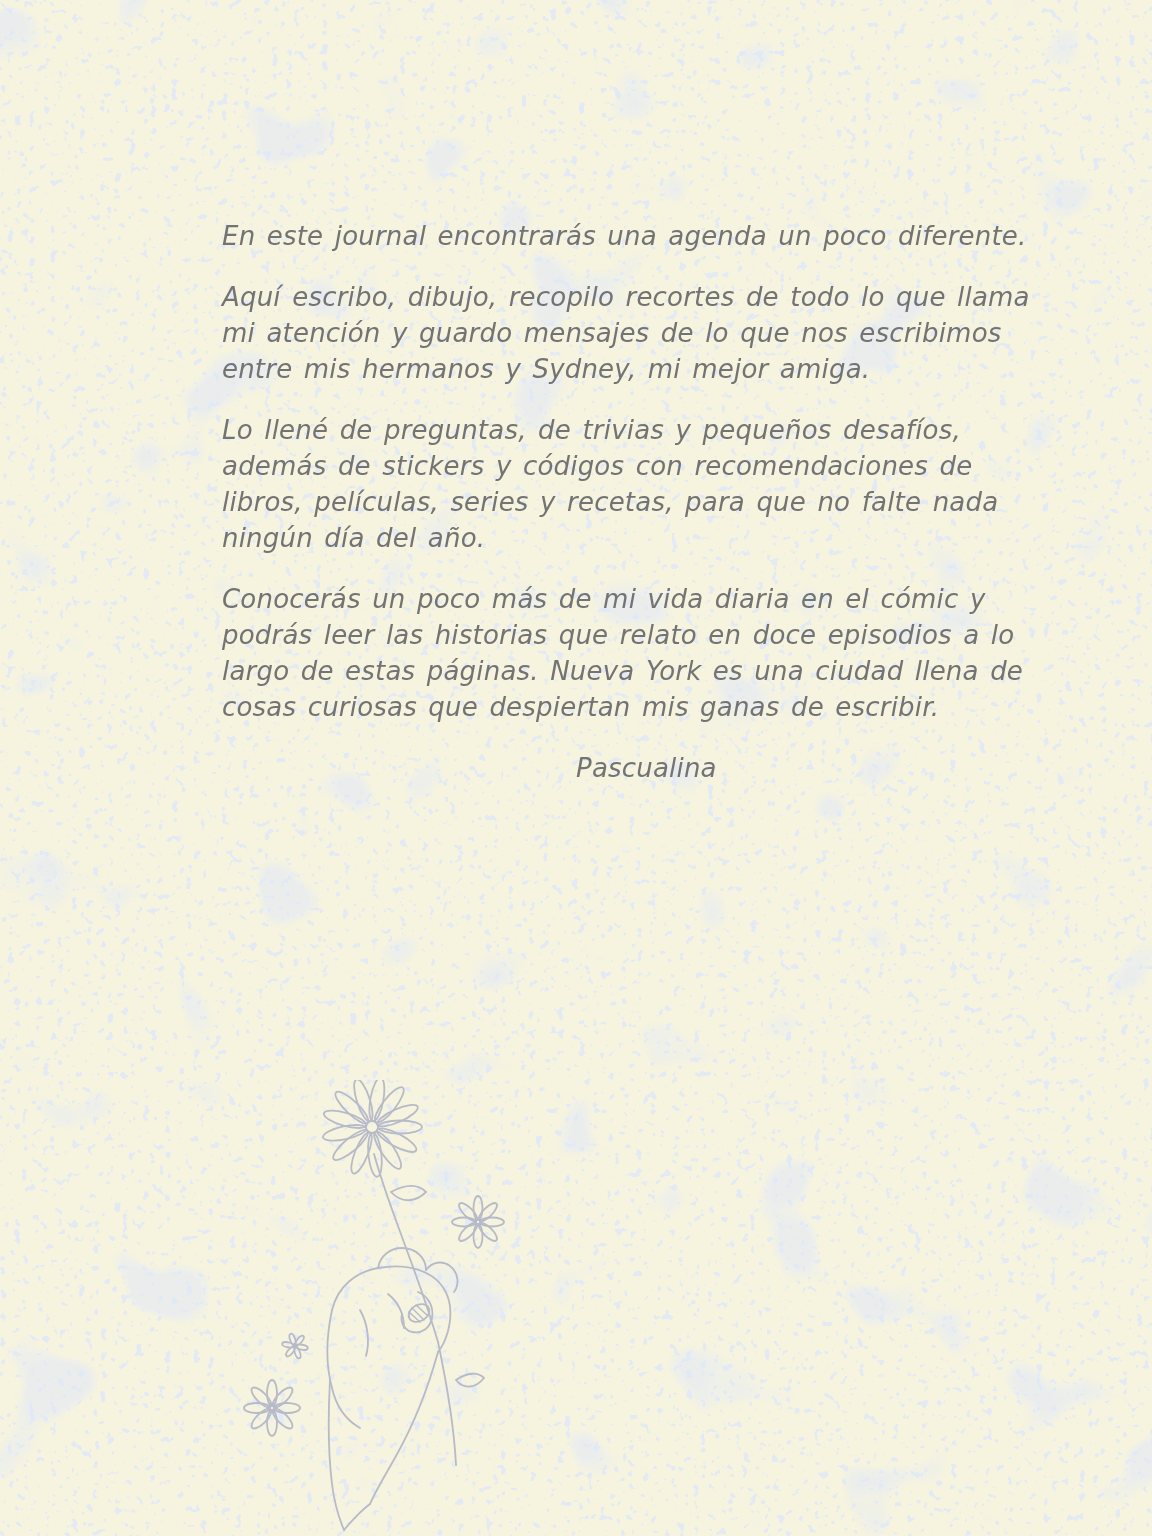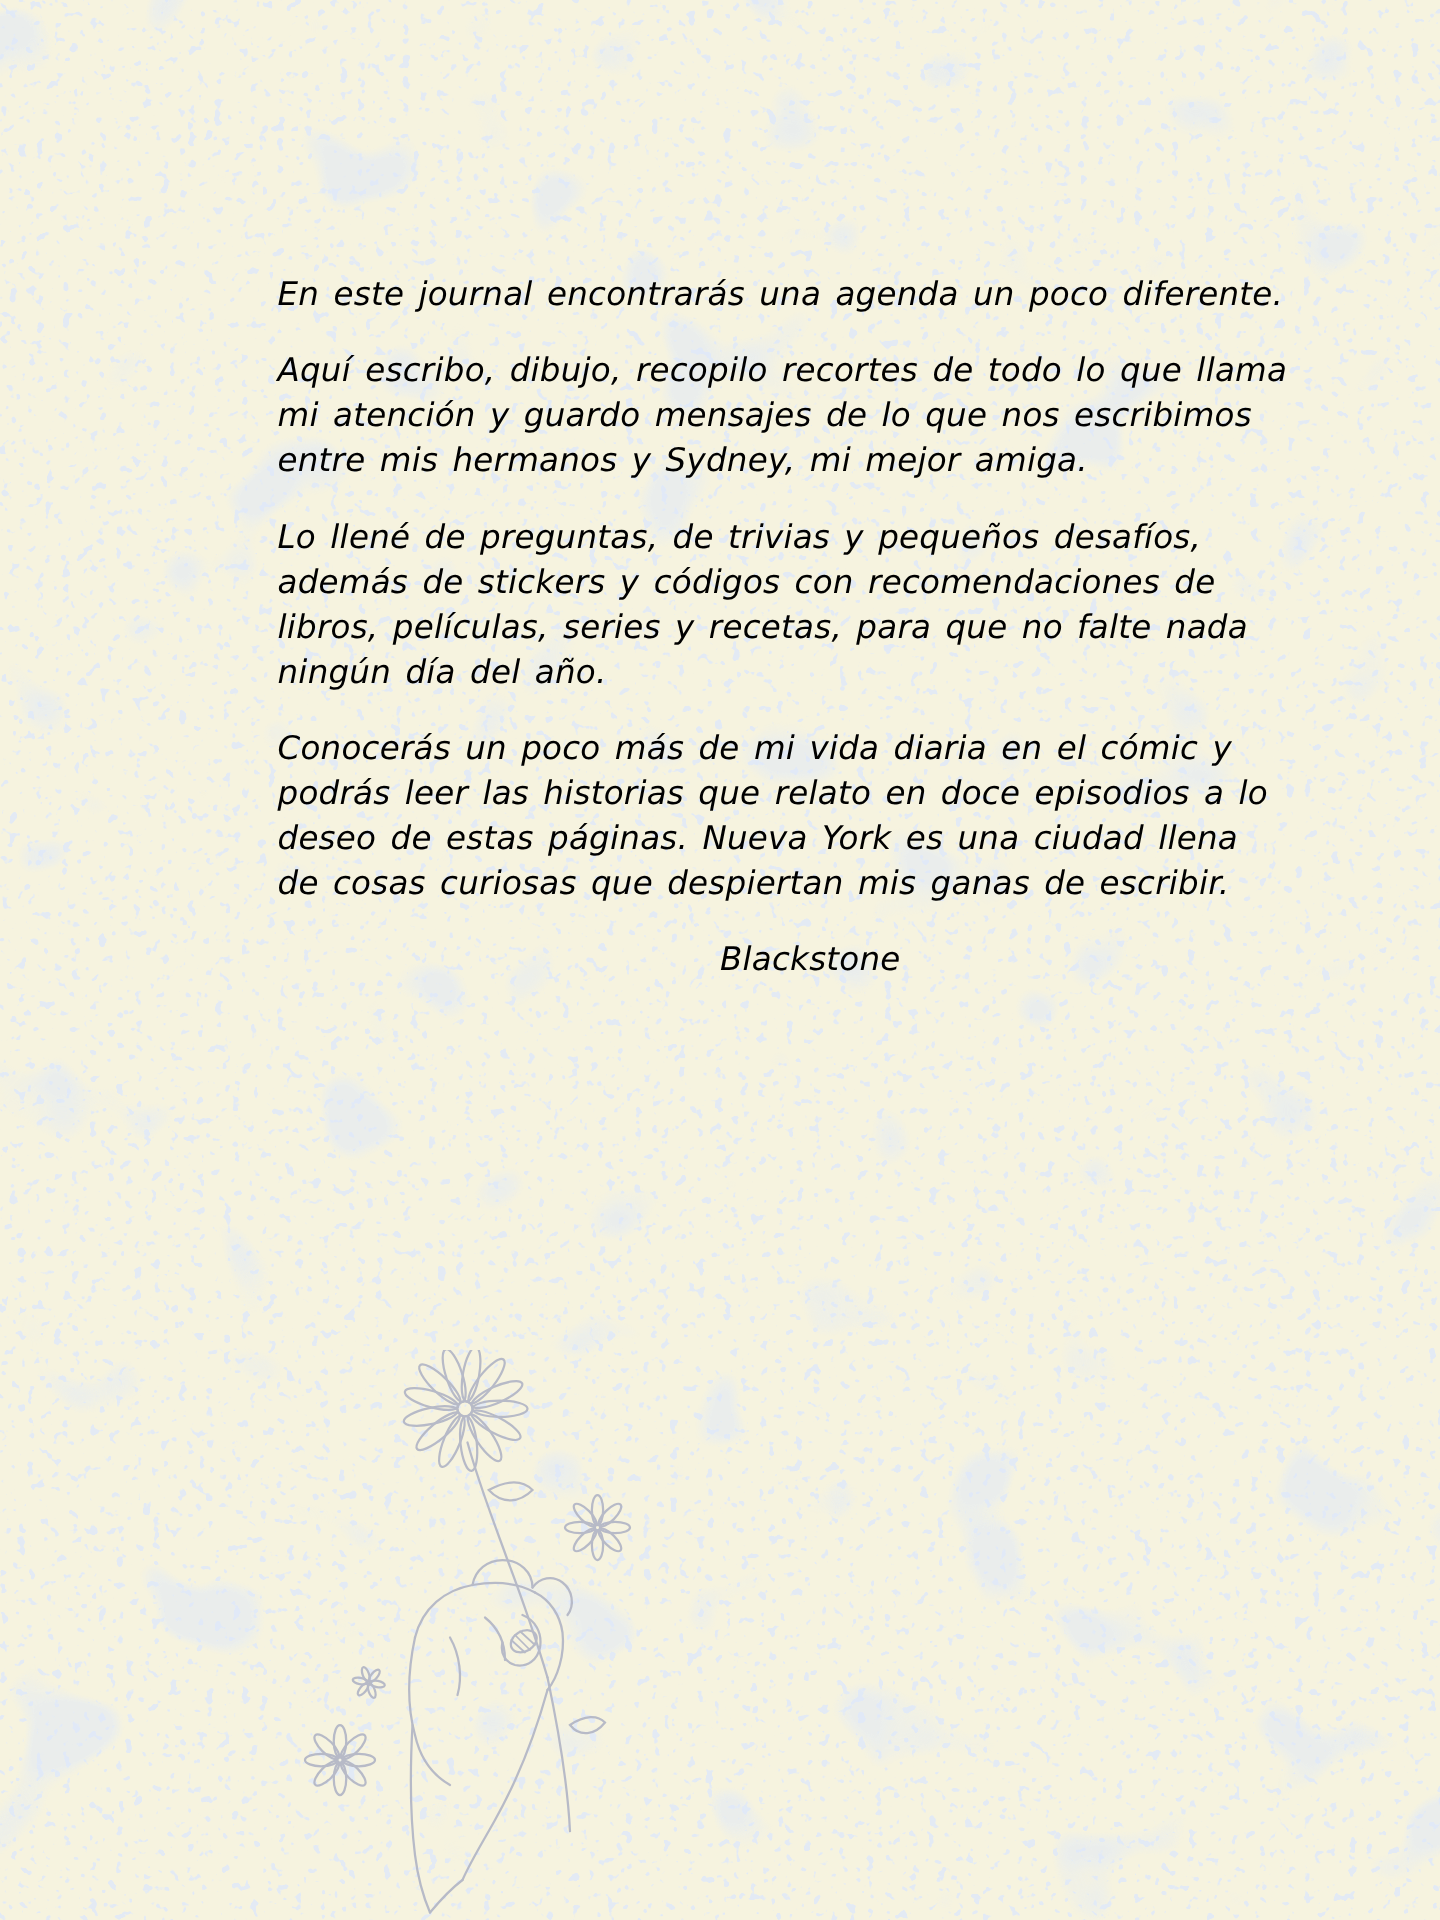--- a/index.html
+++ b/index.html
@@ -8,21 +8,21 @@
     width:1152px;height:1536px;
     background:#f6f3df;
     overflow:hidden;
     font-family:"DejaVu Sans", sans-serif;
   }
   .texture{position:absolute;left:0;top:0;width:1152px;height:1536px;pointer-events:none;}
   .letter{
     position:absolute;
     left:222px;top:218px;
     width:808px;
-    color:#000000;
+    color:#737373;
     font-style:italic;
     font-size:26px;
     line-height:36px;
     word-spacing:3px;
     letter-spacing:0.2px;
   }
   .letter p{margin:0 0 25px 0;}
   .closing{margin:40px 0 0 248px;}
   .signature{margin:22px 0 0 354px;}
   .sketch{position:absolute;left:228px;top:1080px;width:312px;height:456px;pointer-events:none;}
@@ -121,17 +121,17 @@
       <ellipse transform="rotate(270)" cx="15" cy="0" rx="13" ry="5"></ellipse>
       <ellipse transform="rotate(315)" cx="15" cy="0" rx="13" ry="5"></ellipse>
       <circle r="3.5"></circle>
     </g>
   </svg>
 
   <main class="letter">
     <p>En este journal encontrarás una agenda un poco diferente.</p>
     <p>Aquí escribo, dibujo, recopilo recortes de todo lo que llama mi atención y guardo mensajes de lo que nos escribimos entre mis hermanos y Sydney, mi mejor amiga.</p>
     <p>Lo llené de preguntas, de trivias y pequeños desafíos, además de stickers y códigos con recomendaciones de libros, películas, series y recetas, para que no falte nada ningún día del año.</p>
-    <p>Conocerás un poco más de mi vida diaria en el cómic y podrás leer las historias que relato en doce episodios a lo deseo de estas páginas. Nueva York es una ciudad llena de cosas curiosas que despiertan mis ganas de escribir.</p>
-    <div class="signature">Blackstone</div>
+    <p>Conocerás un poco más de mi vida diaria en el cómic y podrás leer las historias que relato en doce episodios a lo largo de estas páginas. Nueva York es una ciudad llena de cosas curiosas que despiertan mis ganas de escribir.</p>
+    <div class="signature">Pascualina</div>
   </main>
 
 </div>
 
 </body></html>

